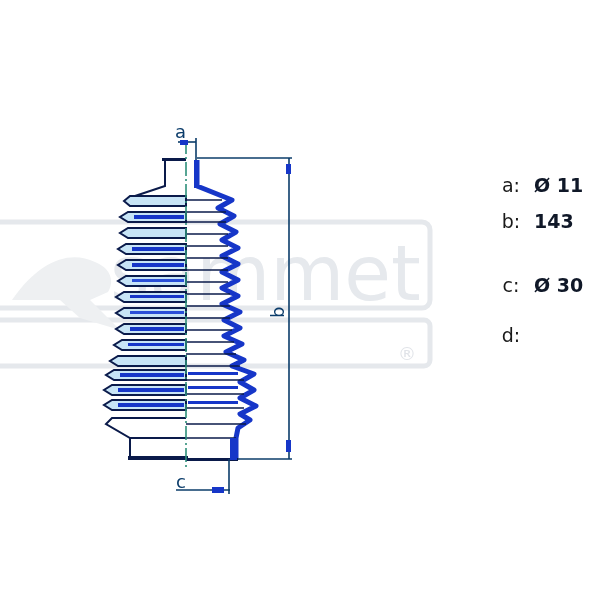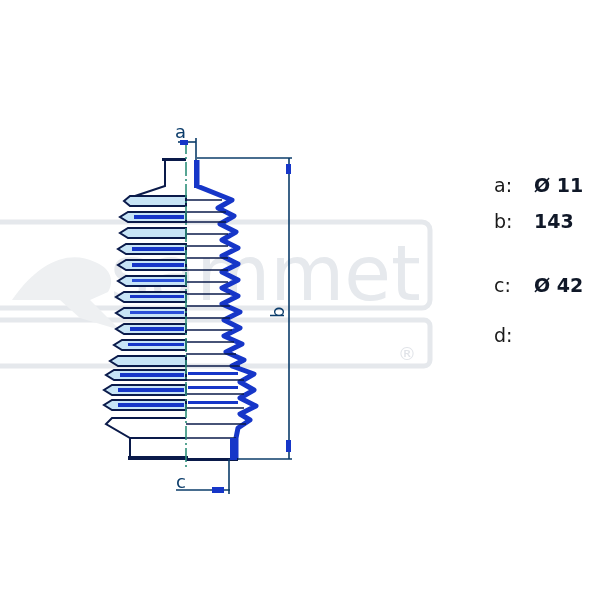--- a/index.html
+++ b/index.html
@@ -1,20 +1,20 @@
 <!DOCTYPE html>
 <html><head>
 <meta charset="utf-8">
 <style>
   html, body { margin:0; padding:0; background:#ffffff; }
   body { width:600px; height:600px; position:relative; overflow:hidden; font-family:"DejaVu Sans", sans-serif; }
   #canvas { position:absolute; left:0; top:0; width:600px; height:600px; }
   .watermark { position:absolute; left:0; top:0; width:600px; height:600px; }
   .specs { position:absolute; left:494px; top:170px; }
-  .spec-row { position:absolute; left:0; height:30px; white-space:nowrap; font-size:19px; color:#1a1a1a; }
+  .spec-row { position:absolute; left:0; height:30px; white-space:nowrap; font-size:19px; color:#1a1a1a;text-align:center; }
   .spec-key { display:inline-block; width:34px; font-family:"DejaVu Sans", sans-serif; }
   .spec-val { font-weight:bold; color:#101828; font-family:"DejaVu Sans", sans-serif; }
 </style>
 </head>
 <body>
 
 <svg class="watermark" viewBox="0 0 600 600" xmlns="http://www.w3.org/2000/svg">
   <rect x="-10" y="222" width="440" height="86" rx="8" fill="none" stroke="#e5e8ec" stroke-width="5"></rect>
   <rect x="-10" y="320" width="440" height="46" rx="6" fill="none" stroke="#e5e8ec" stroke-width="5"></rect>
   <path d="M12 300 C 40 260, 70 250, 95 262 C 110 268, 115 280, 108 292 L 90 300 L 120 330 L 80 318 L 60 300 Z" fill="#eef0f2"></path>
@@ -159,19 +159,19 @@
   <div class="spec-row" style="top:4px">
     <span class="spec-key">a:</span>
     <span class="spec-val">Ø 11</span>
   </div>
   <div class="spec-row" style="top:40px">
     <span class="spec-key">b:</span>
     <span class="spec-val">143</span>
   </div>
   <div class="spec-row" style="top:104px">
     <span class="spec-key">c:</span>
-    <span class="spec-val">Ø 42</span>
+    <span class="spec-val">Ø 30</span>
   </div>
   <div class="spec-row" style="top:154px">
     <span class="spec-key">d:</span>
     <span class="spec-val"></span>
   </div>
 </div>
 
 </body></html>

